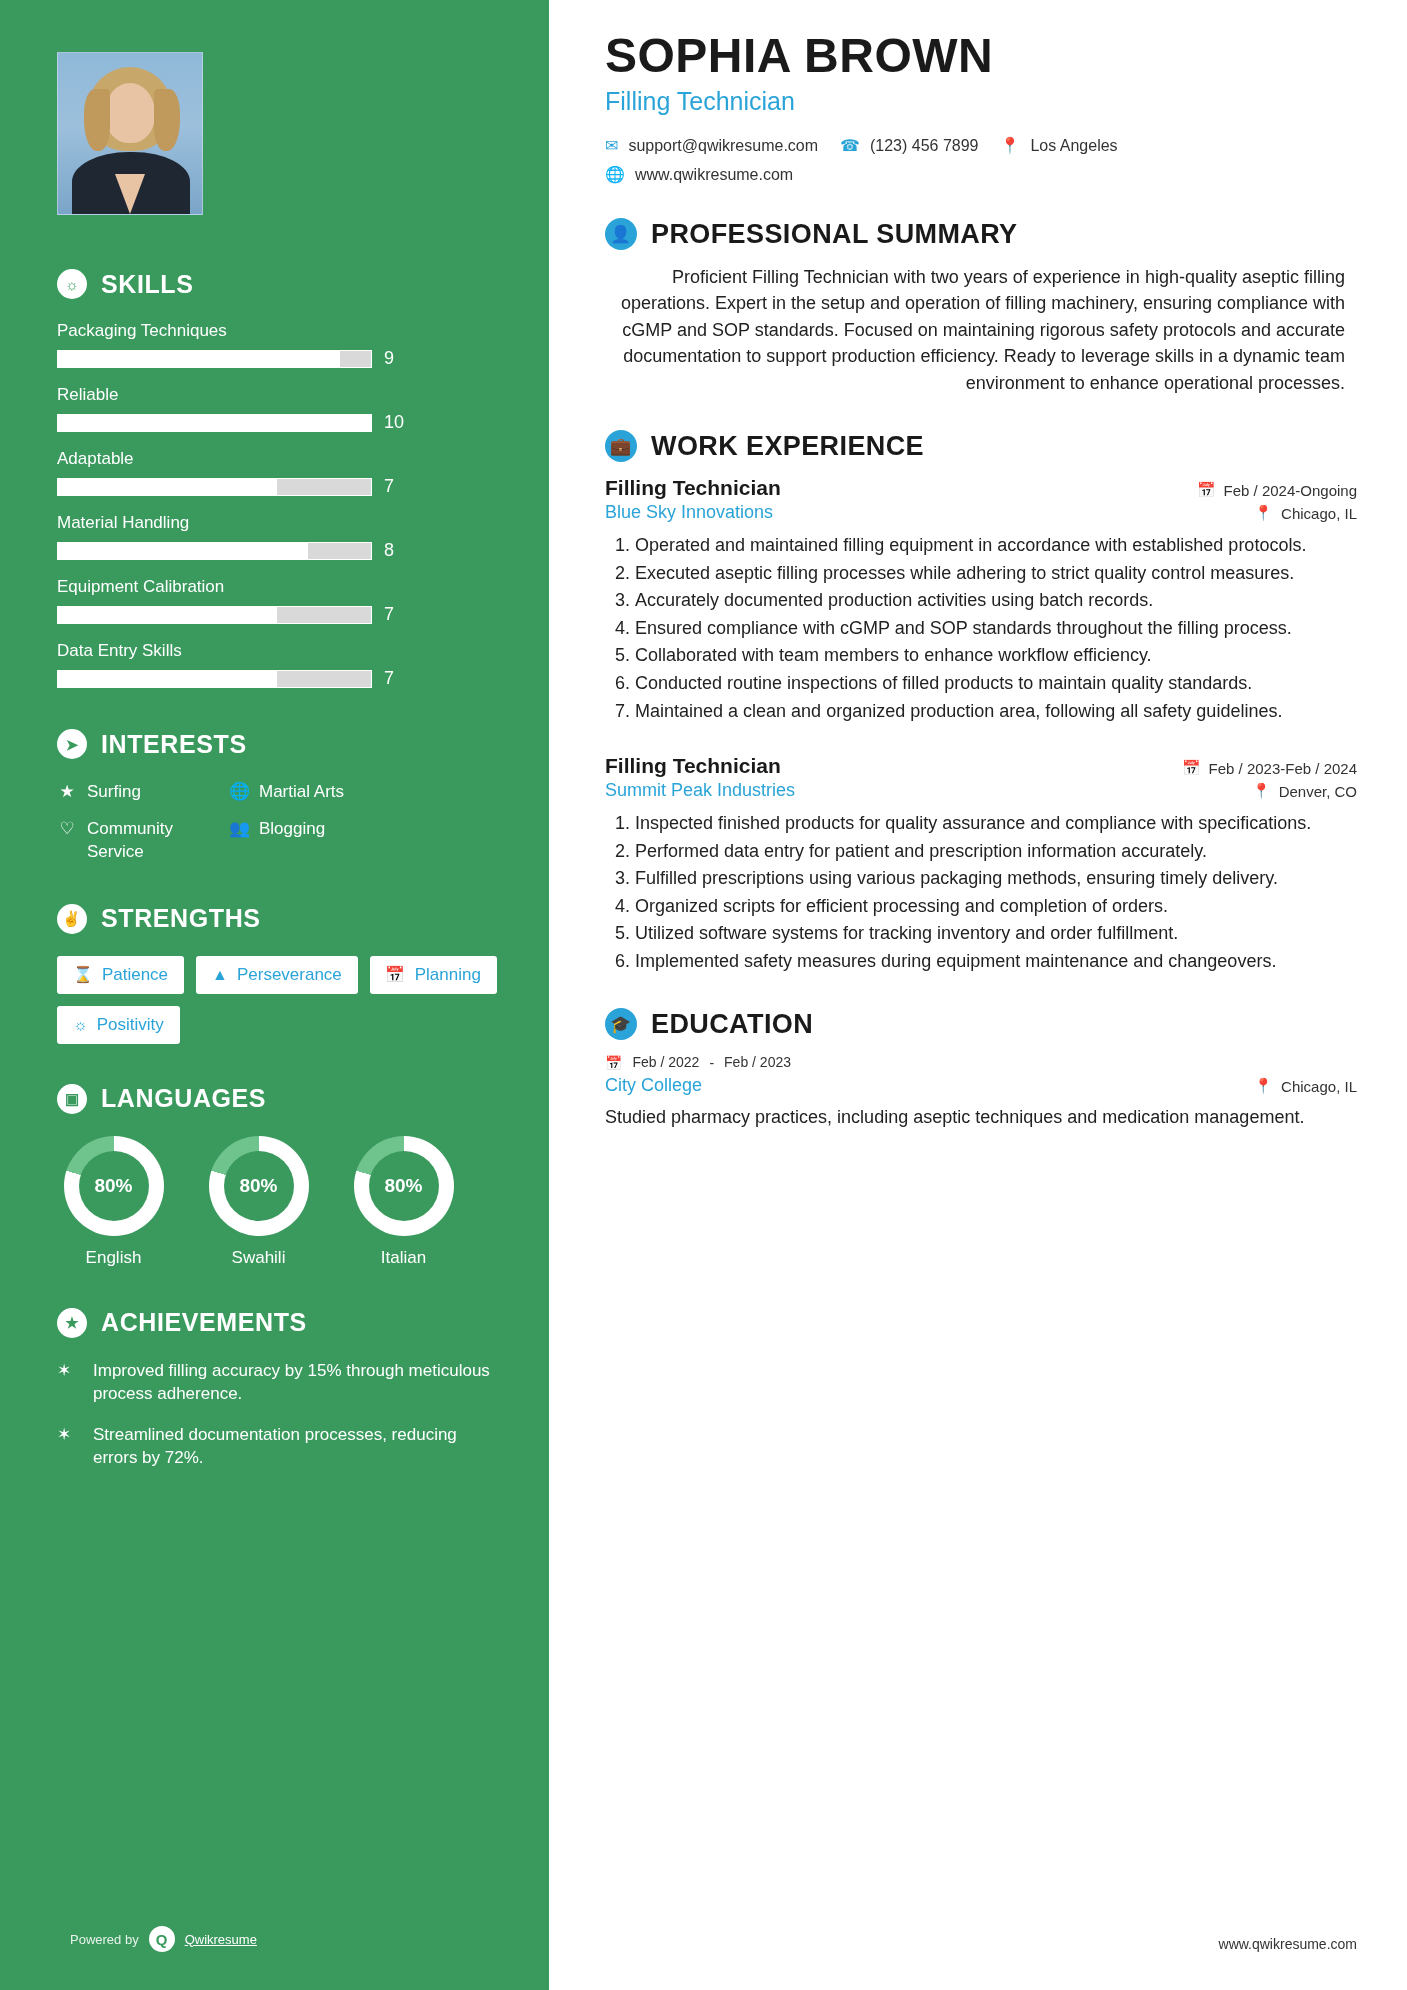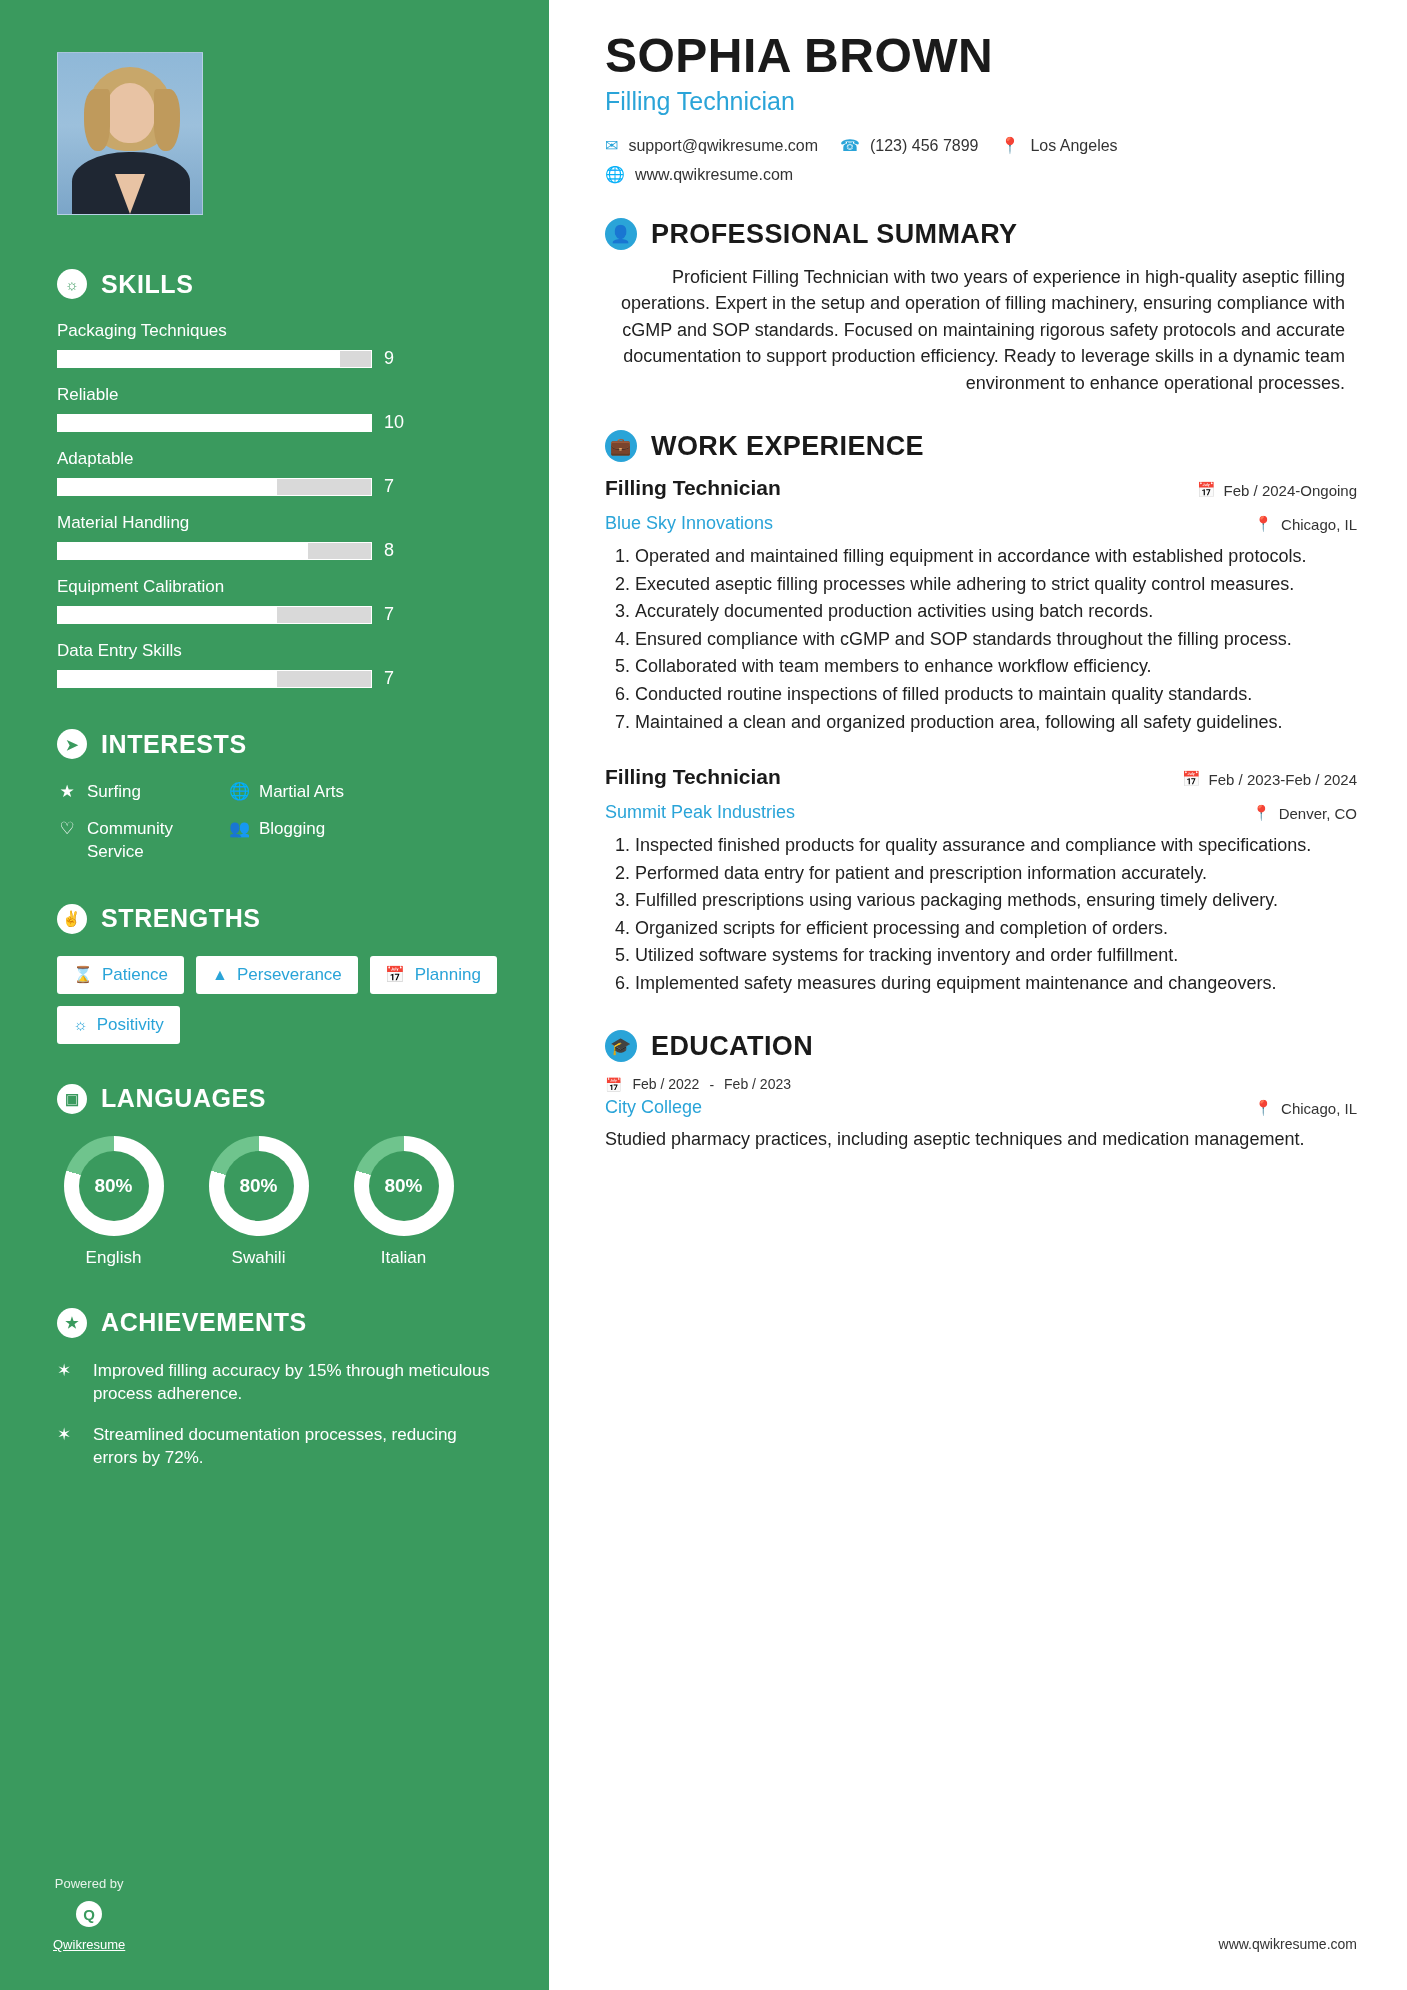--- a/index.html
+++ b/index.html
@@ -115,22 +115,22 @@
   .donut-wrap { position: relative; display:flex; align-items:center; justify-content:center; }
   .donut span {
     position: relative; z-index: 2; font-size: 19px; font-weight: bold; color:#fff;
   }
   .lang-name { font-size: 17px; }
 
   .ach-item { display: flex; gap: 12px; margin-bottom: 18px; font-size: 17px; line-height: 1.35; }
   .ach-item .gi { flex: 0 0 24px; }
 
   .powered {
-    position: absolute; left: 53px; bottom: 38px;
-    display: flex; align-items: center; gap: 10px; font-size: 13px; color: #e7f3ea; flex-direction: column;
+    position: absolute; left: 70px; bottom: 38px;
+    display: flex; align-items: center; gap: 10px; font-size: 13px; color: #e7f3ea;
   }
   .powered .qlogo {
     width: 26px; height: 26px; border-radius: 50%; background: #ffffff; color: #3a9a5e;
     display:flex; align-items:center; justify-content:center; font-weight:bold; font-size:15px;
   }
   .powered .qname { text-decoration: underline; color:#fff; }
 
   
   .main { flex: 1; padding: 28px 50px 0 52px; position: relative; }
   .name {
@@ -150,21 +150,21 @@
     font-size: 17px;
   }
   .msec-head h2 { margin:0; font-size: 27px; font-weight: bold; letter-spacing:.4px; color:#1a1a1a; }
 
   .summary { font-size: 18px; line-height: 1.47; color:#222; margin:12px;text-align:right; }
 
   .job { margin-top: 10px; }
   .job-top { display: flex; justify-content: space-between; align-items: baseline; }
   .job-title { font-size: 21px; font-weight: bold; color:#1a1a1a; }
   .job-meta { font-size: 15px; color:#333; display:flex; align-items:center; gap:8px; }
-  .job-sub { display: flex; justify-content: space-between; align-items: baseline; margin-top: 13px;}
+  .job-sub { display: flex; justify-content: space-between; align-items: baseline; margin-top: 2px;}
   .job-company { font-size: 18px; color:#2aa4d8; }
   .job-loc { font-size: 15px; color:#333; display:flex; align-items:center; gap:8px; }
   ol.duties { margin: 10px 0 0 0; padding-left: 30px; font-size: 18px; line-height: 1.42; }
   ol.duties li { margin-bottom: 2px; }
   .job + .job { margin-top: 30px; }
 
   .edu { margin-top: 8px; }
   .edu-top { display:flex; justify-content: space-between; align-items: flex-start; }
   .edu-deg { font-size: 21px; font-weight: bold; max-width: 560px; line-height:1.25; color:#1a1a1a; }
   .edu-dates { display:flex; align-items:center; gap:10px; font-size:14px; color:#333; }

